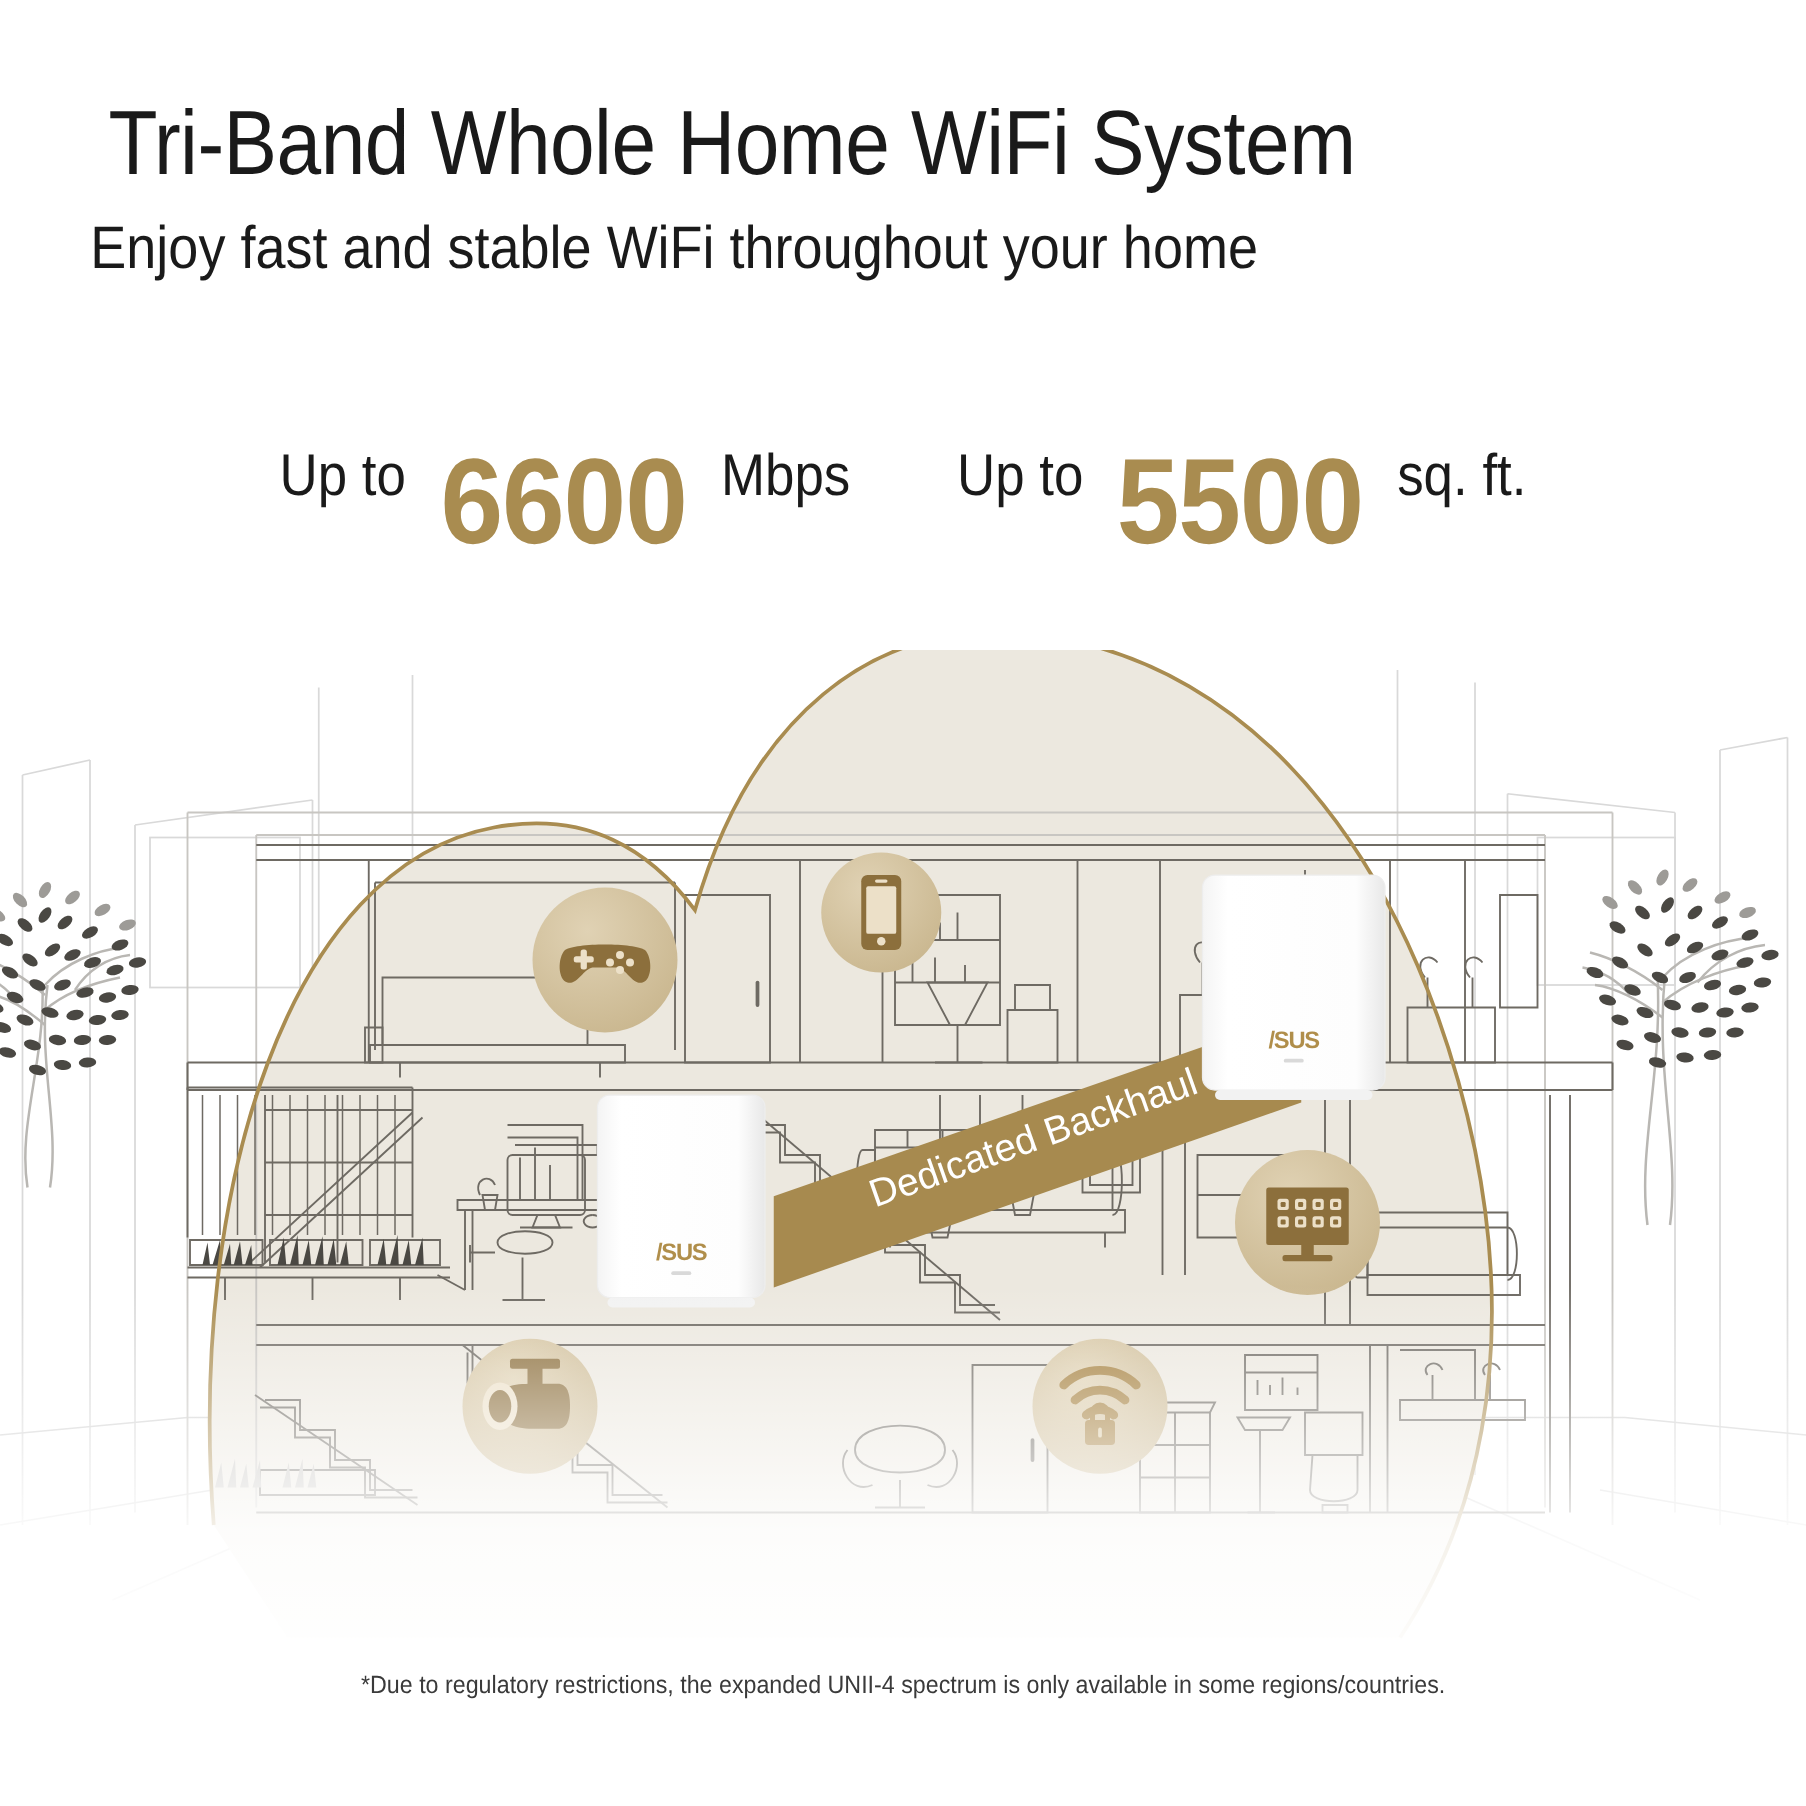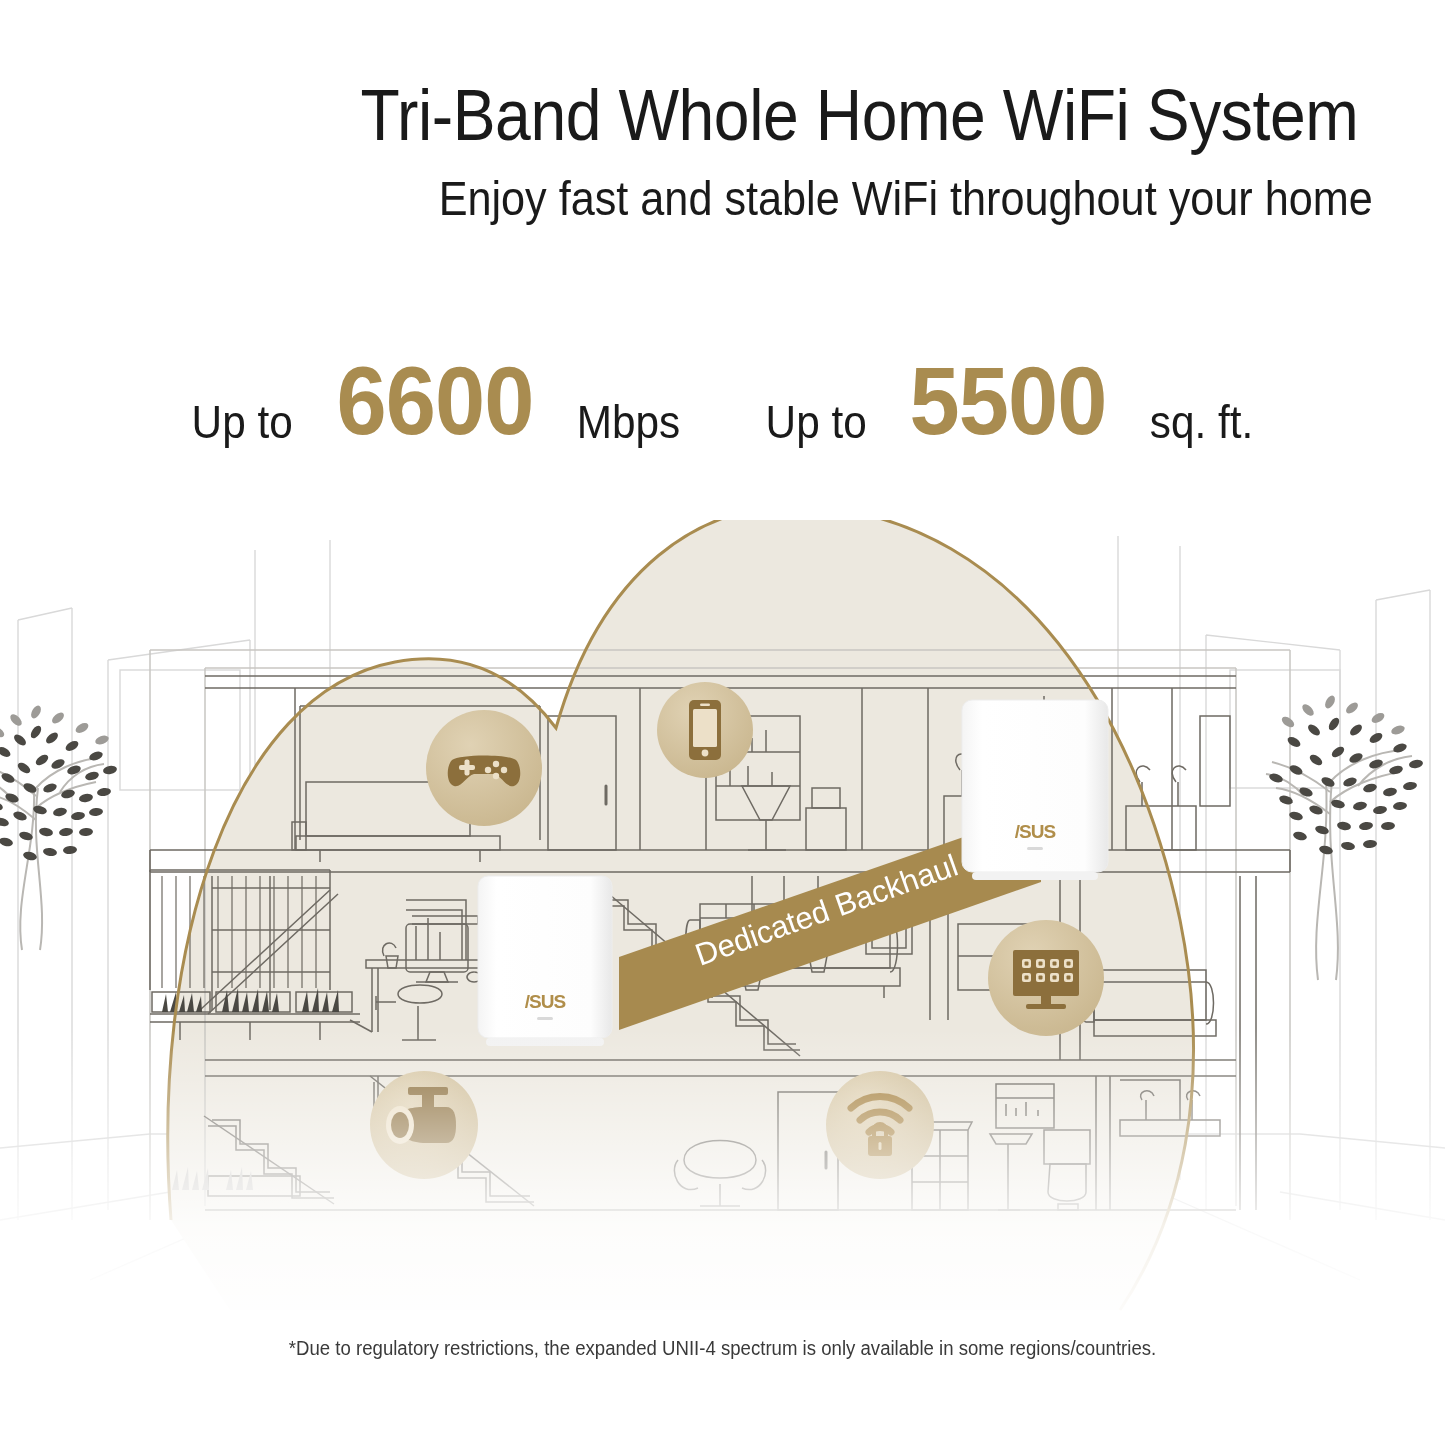--- a/index.html
+++ b/index.html
@@ -15,21 +15,21 @@
     overflow: hidden;
     position: relative;
   }
 
   
   .headline-block {
     position: absolute;
     top: 0;
     left: 0;
     width: 1445px;
-    text-align: right;
+    text-align: left;
   }
   .headline {
     margin: 0;
     padding-top: 76px;
     font-size: 73px;
     line-height: 1.06;
     font-weight: 400;
     letter-spacing: -0.5px;
     color: #1a1a1a;
     transform: scaleX(0.88);
@@ -50,22 +50,22 @@
     top: 352px;
     left: 0;
     width: 1445px;
     display: flex;
     justify-content: center;
     align-items: baseline;
     gap: 74px;
   }
   .spec {
     display: flex;
-    align-items: flex-end;
-    gap: 30px;
+    align-items: flex-start;
+    gap: 14px;
   }
   .spec-label {
     font-size: 47px;
     color: #1a1a1a;
     transform: scaleX(0.9);
   }
   .spec-value {
     font-size: 97px;
     font-weight: 700;
     color: #a98c50;

